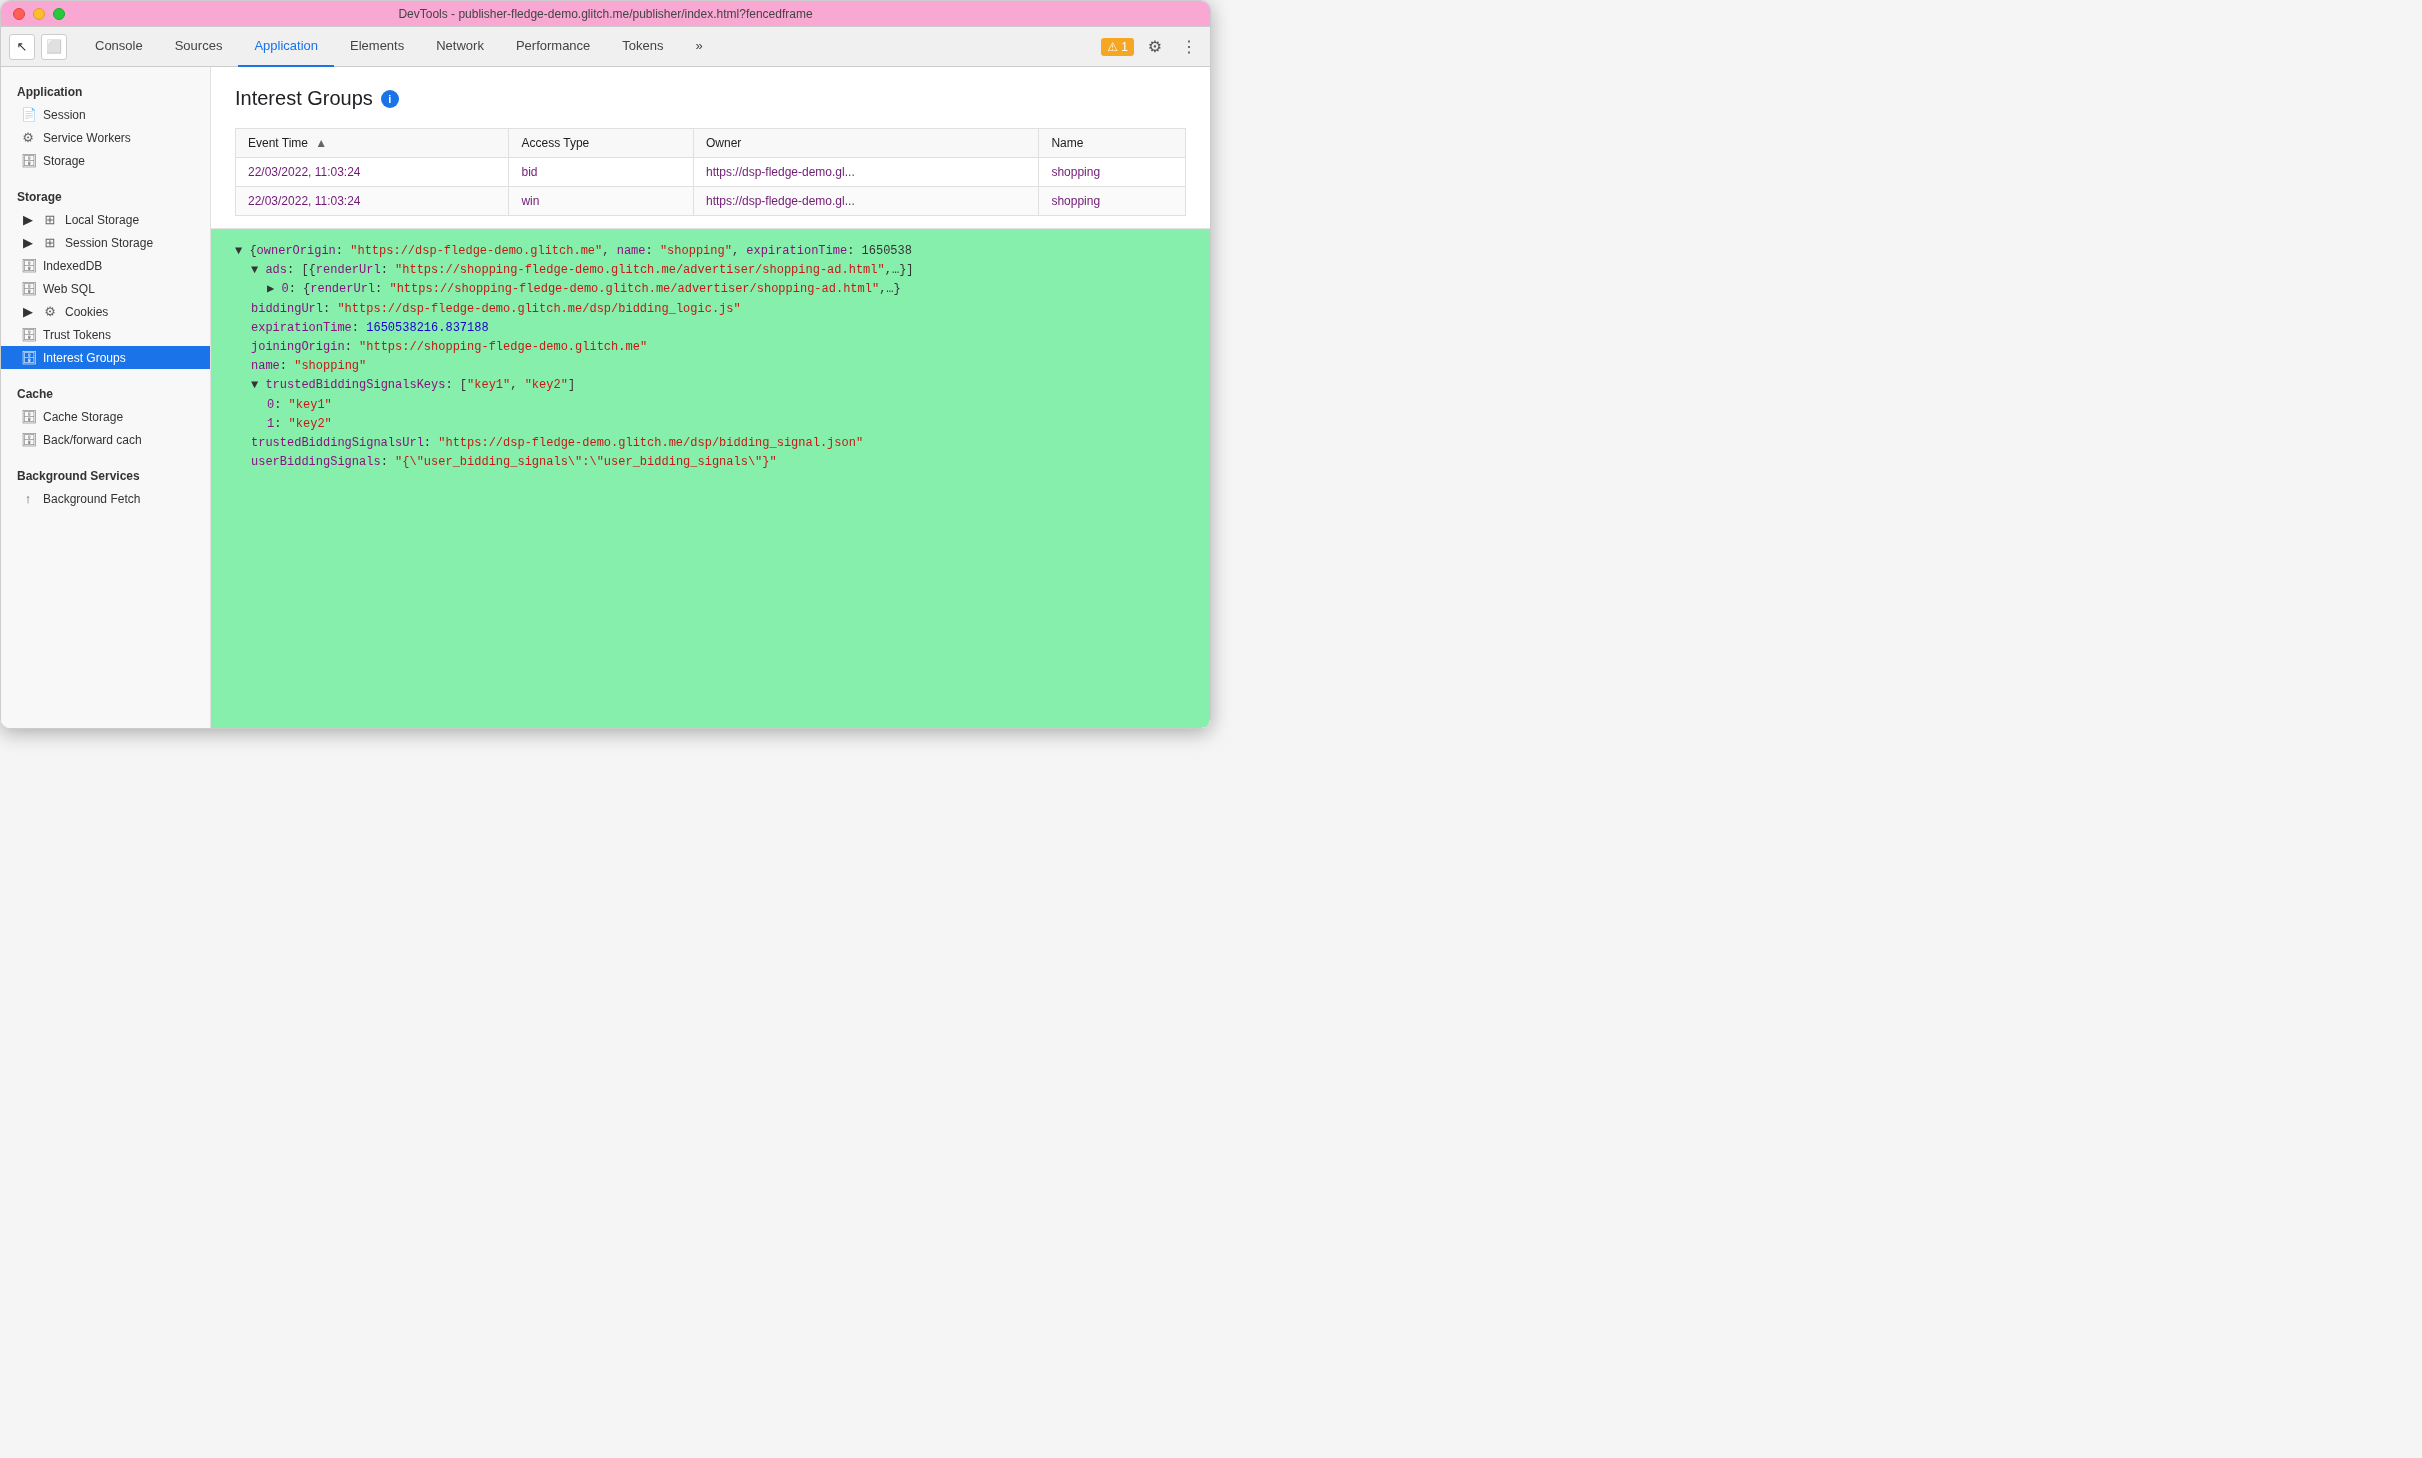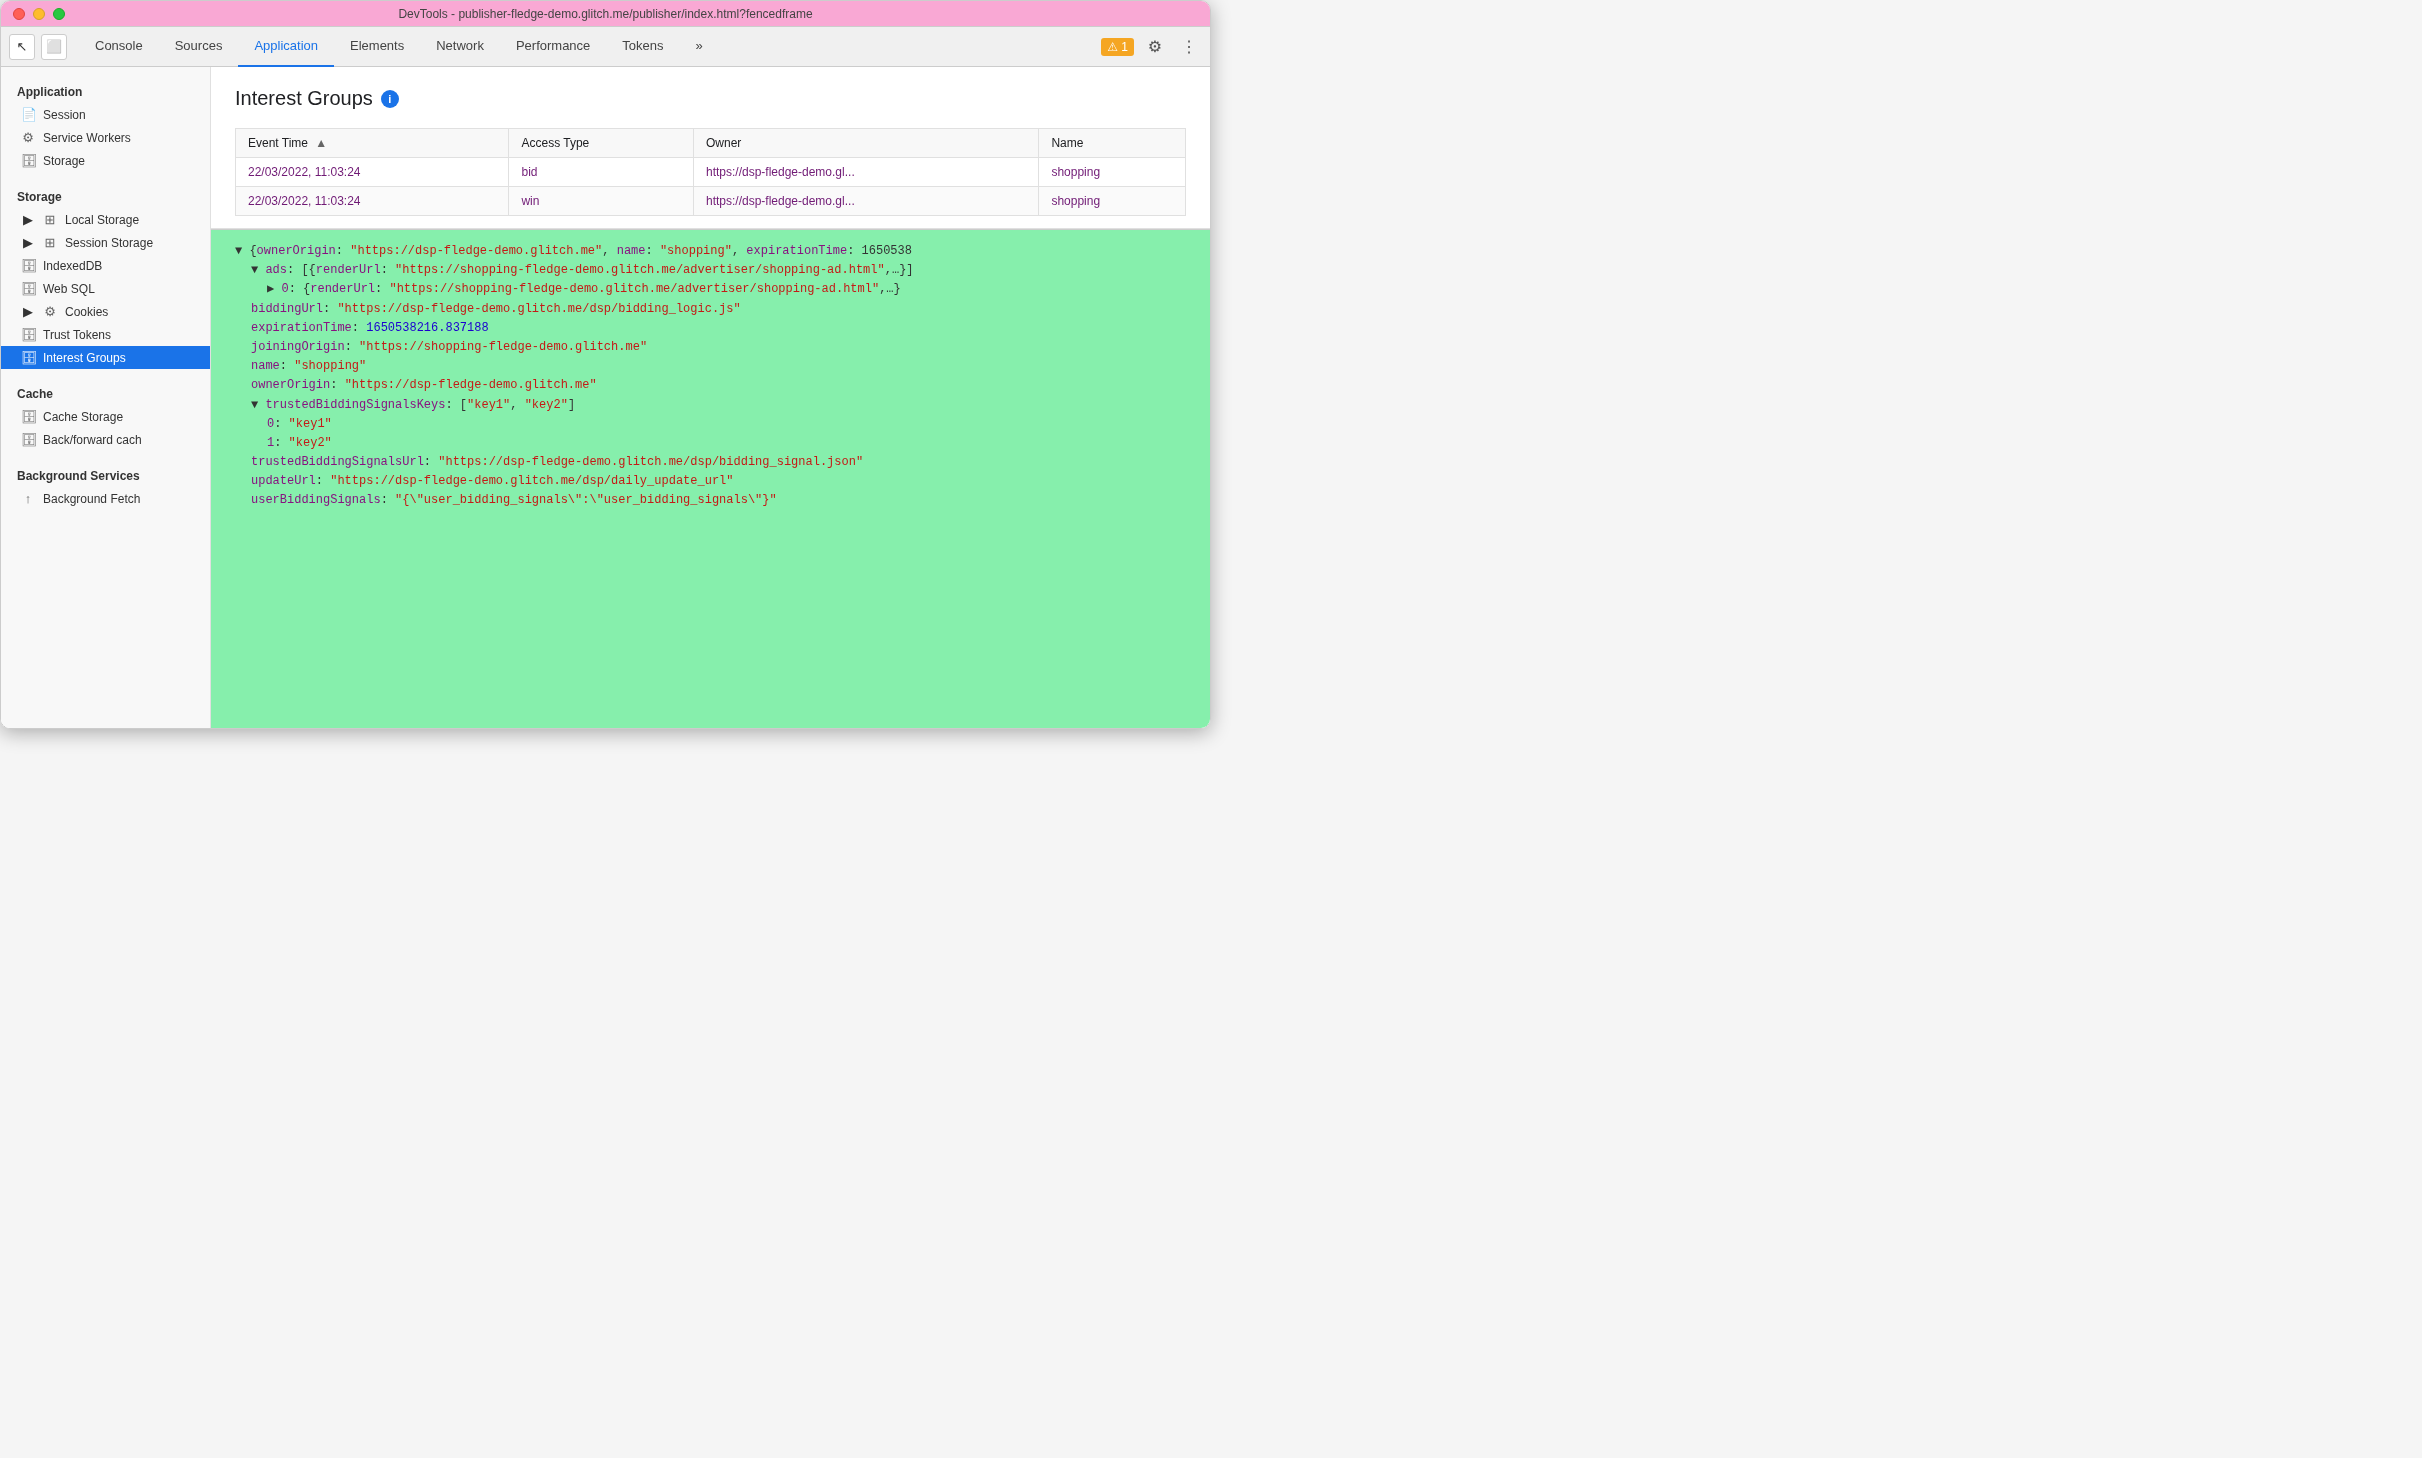--- a/index.html
+++ b/index.html
@@ -423,36 +423,30 @@
       <div class="detail-line indent1">
         <span class="key">expirationTime</span><span class="punct">: </span><span class="number-val">1650538216.837188</span>
       </div>
       <div class="detail-line indent1">
         <span class="key">joiningOrigin</span><span class="punct">: </span><span class="string-val">"https://shopping-fledge-demo.glitch.me"</span>
       </div>
       <div class="detail-line indent1">
         <span class="key">name</span><span class="punct">: </span><span class="string-val">"shopping"</span>
       </div>
       <div class="detail-line indent1">
-        <span class="key">ownerOrigin</span><span class="punct">: </span><span class="string-val">"https://dsp-fledge-demo.glitch.me"</span>
-      </div>
-      <div class="detail-line indent1">
         <span class="expand-tri">▼</span>
         <span class="key">trustedBiddingSignalsKeys</span><span class="punct">: [</span><span class="string-val">"key1"</span><span class="punct">, </span><span class="string-val">"key2"</span><span class="punct">]</span>
       </div>
       <div class="detail-line indent2">
         <span class="key">0</span><span class="punct">: </span><span class="string-val">"key1"</span>
       </div>
       <div class="detail-line indent2">
         <span class="key">1</span><span class="punct">: </span><span class="string-val">"key2"</span>
       </div>
       <div class="detail-line indent1">
         <span class="key">trustedBiddingSignalsUrl</span><span class="punct">: </span><span class="string-val">"https://dsp-fledge-demo.glitch.me/dsp/bidding_signal.json"</span>
       </div>
       <div class="detail-line indent1">
-        <span class="key">updateUrl</span><span class="punct">: </span><span class="string-val">"https://dsp-fledge-demo.glitch.me/dsp/daily_update_url"</span>
-      </div>
-      <div class="detail-line indent1">
         <span class="key">userBiddingSignals</span><span class="punct">: </span><span class="string-val">"{\"user_bidding_signals\":\"user_bidding_signals\"}"</span>
       </div>
     </div>
   </div>
 </div>
 
 </body></html>

